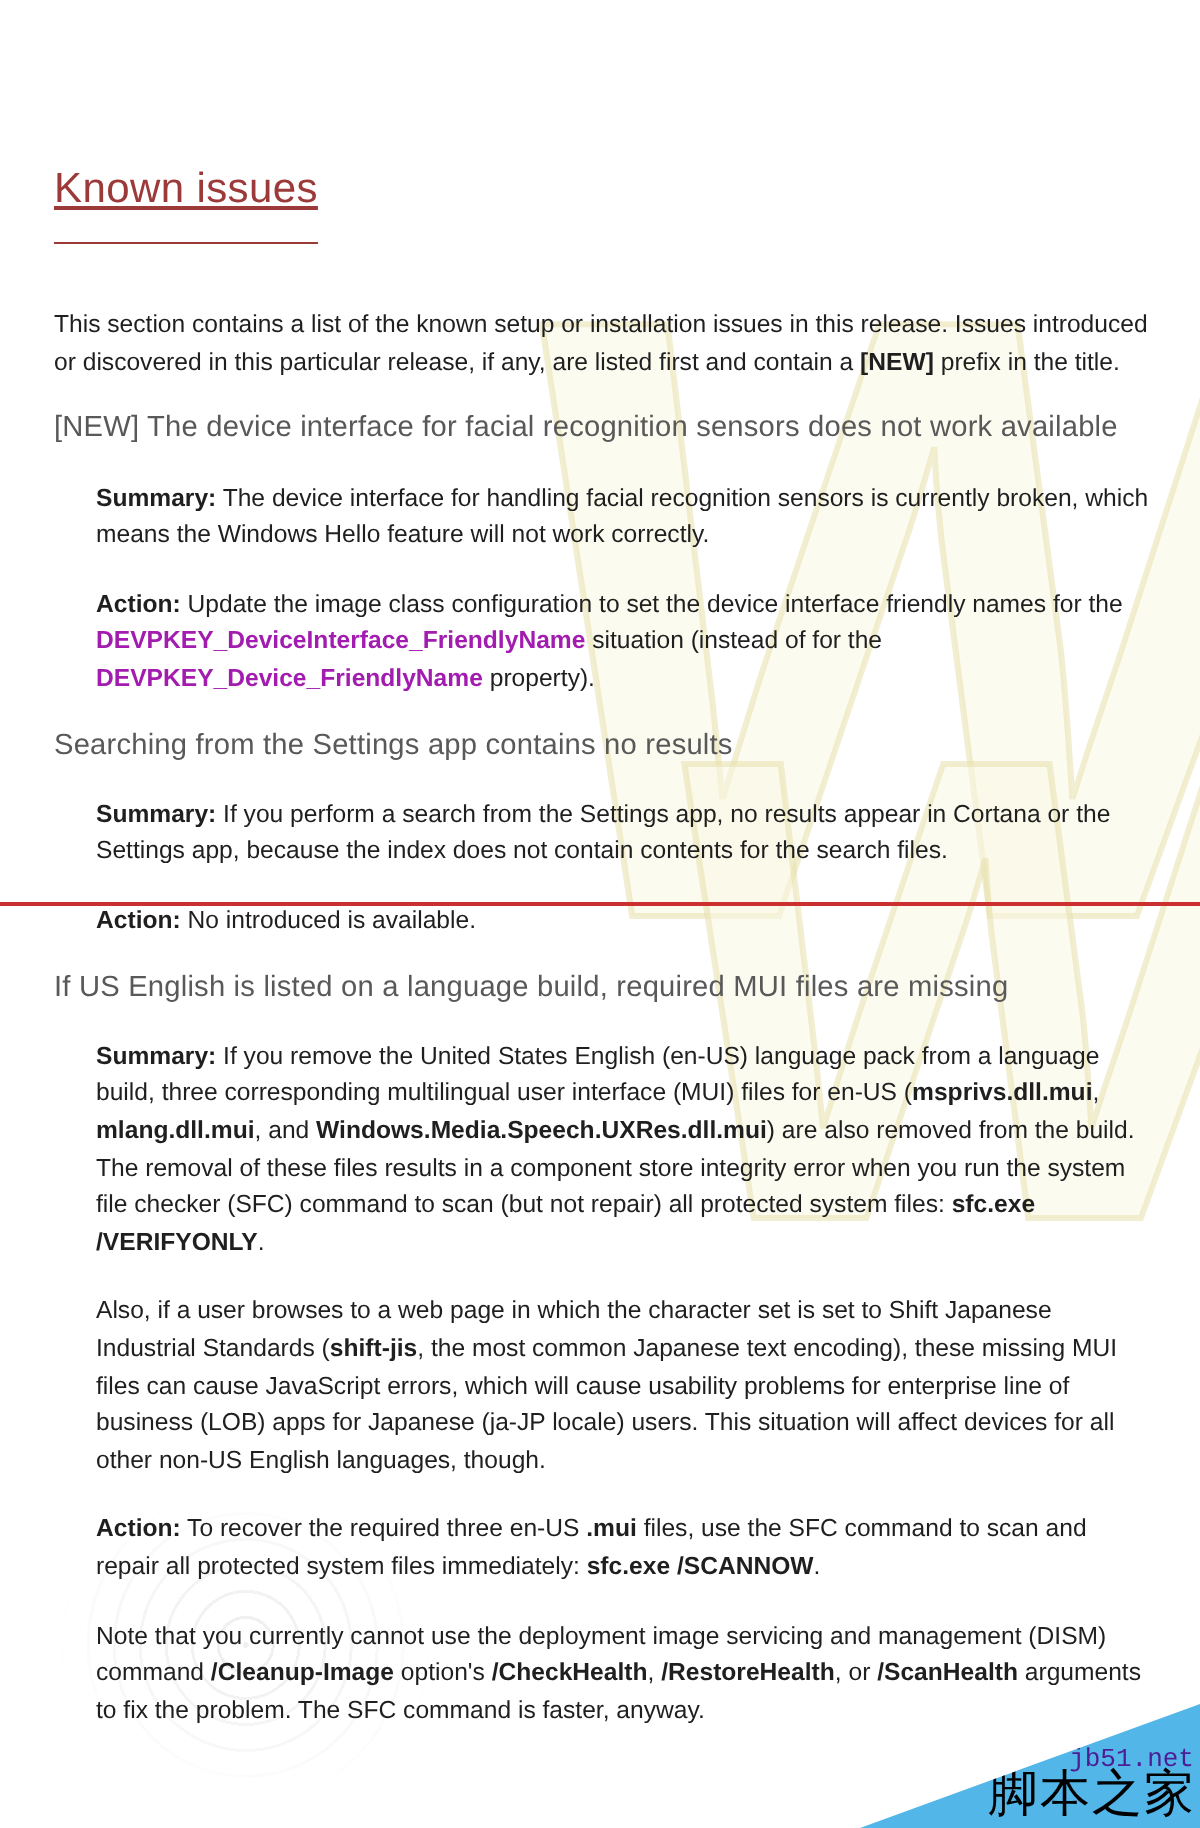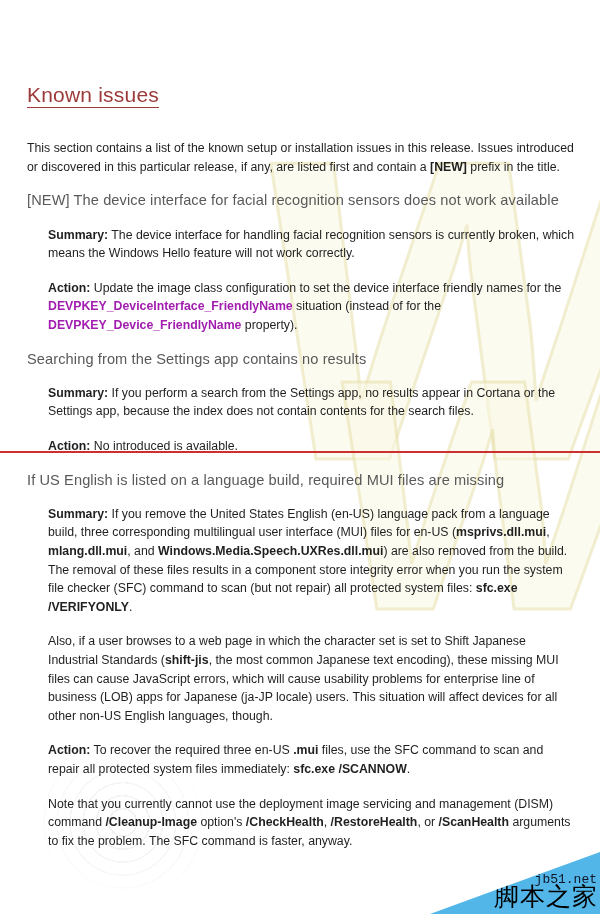--- a/index.html
+++ b/index.html
@@ -10,21 +10,21 @@
     -webkit-font-smoothing:antialiased;
   }
   .page{position:absolute;inset:0;padding:0 25px 0 27px;box-sizing:border-box;}
 
   
   .h1{
     margin:82px 0 0 0;
     font-size:21px;line-height:1.2;font-weight:400;
     color:#9c3a3a;letter-spacing:.2px;
   }
-  .h1 .u{display:inline-block;border-bottom:1.5px solid #9c3a3a;padding-bottom:0;}
+  .h1 .u{display:inline-block;border-bottom:1.5px solid #9c3a3a;padding-bottom:14px;text-decoration:underline;}
 
   
   .intro{
     margin:31px 0 0 0;max-width:549px;
     font-size:12.3px;line-height:18.6px;color:#1f1f1f;
   }
 
   
   .section{margin-top:15px;}
   .sec-heading{
@@ -69,21 +69,21 @@
 
   
   .ribbon{
     position:absolute;right:0;bottom:0;width:170px;height:62px;z-index:10;
     background:#52b6e8;
     clip-path:polygon(100% 0, 100% 100%, 0 100%);
   }
   .ribbon .site-url{
     position:absolute;right:3px;top:20px;
     font-family:"Liberation Mono","DejaVu Sans Mono",monospace;
-    font-size:13px;color:#0f172a;letter-spacing:0px;
+    font-size:13px;color:#4c1d95;letter-spacing:0px;
   }
   .ribbon .site-name{
     position:absolute;right:2px;bottom:1px;
     font-size:25px;color:#000000;font-weight:400;letter-spacing:1px;
   }
 
   .content{position:relative;z-index:2;}
 </style>
 </head>
 <body>

